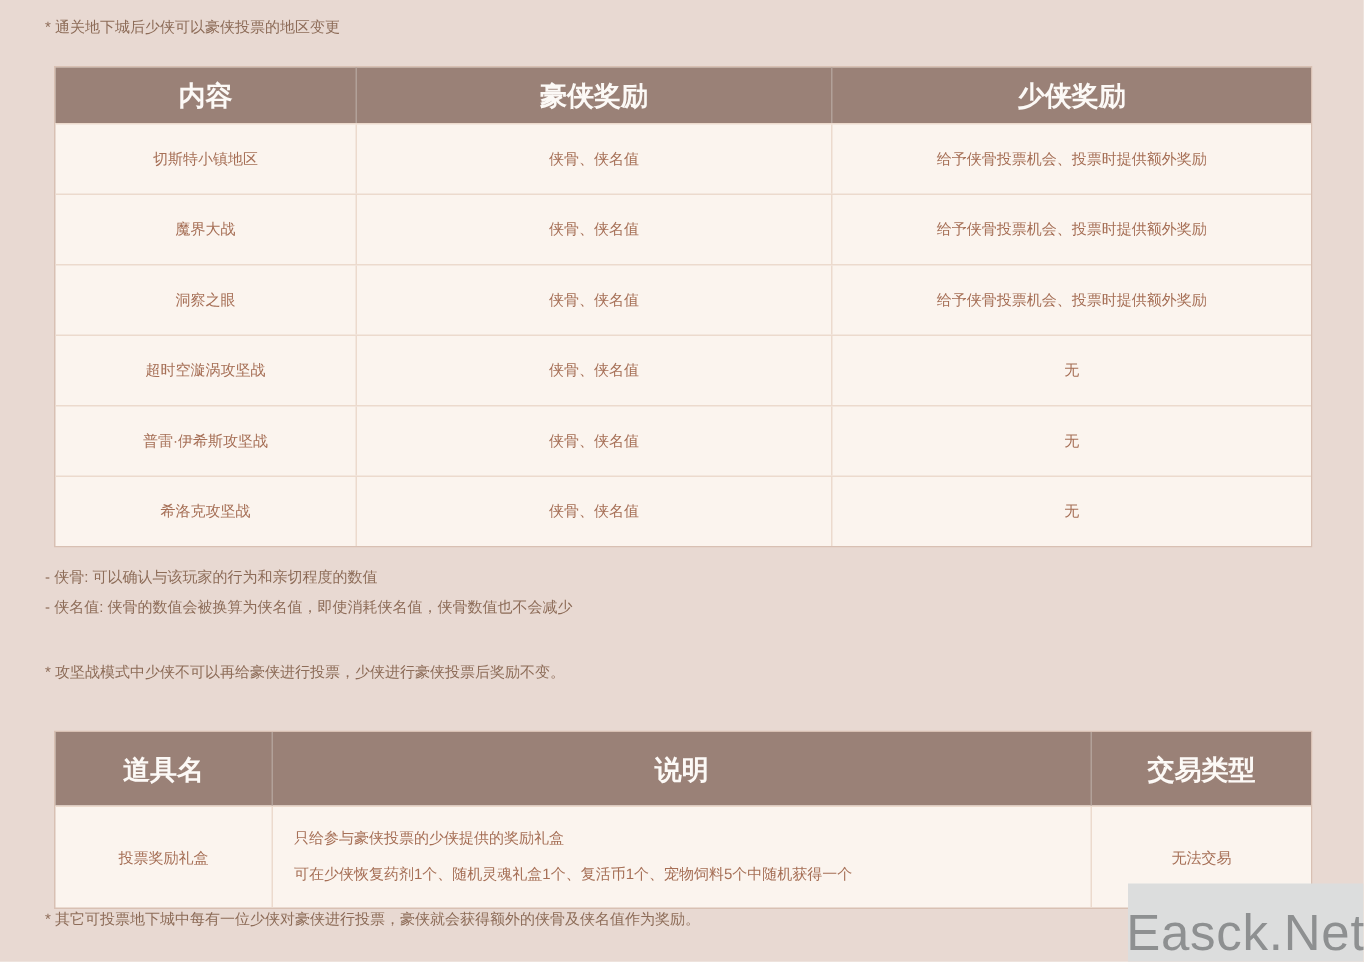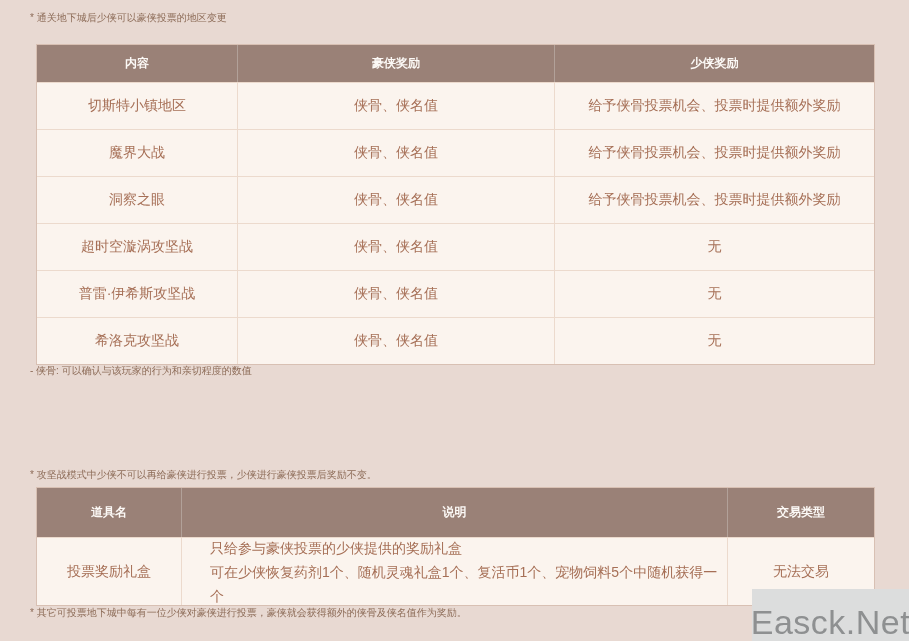--- a/index.html
+++ b/index.html
@@ -26,33 +26,34 @@
     box-sizing:content-box;
   }
   .tbl-header{
     display:flex;
     background:#9a8177;
     color:#fcf9f6;
     font-weight:bold;
   }
   .hcell{
     display:flex;align-items:center;justify-content:center;
-    font-size:12px;
+    font-size:18px;
     box-sizing:border-box;
   }
   .hcell + .hcell{border-left:1px solid #b2a199;}
   .trow{
     display:flex;
     border-top:1px solid #ecdacd;
   }
   .cell{
     display:flex;align-items:center;justify-content:center;
     color:#a66f56;
-    font-size:14px;
+    font-size:10px;
     box-sizing:border-box;
+    text-align:right;
   }
   .cell + .cell{border-left:1px solid #ecdacd;}
 
   
   .t1 .hcell, .t1 .cell{height:100%;}
   .t1 .c1{width:200px;}
   .t1 .c2{width:317px;}
   .t1 .c3{width:320px;}
   .t1 .tbl-header{height:37px;}
   .t1 .trow{height:46px;}
@@ -60,21 +61,21 @@
   
   .t2 .c1{width:144px;}
   .t2 .c2{width:546px;}
   .t2 .c3{width:147px;}
   .t2 .tbl-header{height:49px;}
   .t2 .trow{height:67px;}
   .t2 .desc-cell{
     flex-direction:column;
     align-items:flex-start;
     justify-content:center;
-    padding-left:28px;
+    padding-left:14px;
     line-height:24px;
   }
 
   .watermark{
     position:absolute;
     left:752px;top:589px;
     width:157px;height:67px;
     background:#dcdddd;
     color:#8e9091;
     font-size:34px;
@@ -121,23 +122,24 @@
       <div class="cell c2">侠骨、侠名值</div>
       <div class="cell c3">无</div>
     </div>
     <div class="trow">
       <div class="cell c1">希洛克攻坚战</div>
       <div class="cell c2">侠骨、侠名值</div>
       <div class="cell c3">无</div>
     </div>
   </div>
 
-  <div class="note" style="top:364px;text-align:right;">- 侠骨: 可以确认与该玩家的行为和亲切程度的数值</div>
+  <div class="note" style="top:378px;text-align:right;">- 侠骨: 可以确认与该玩家的行为和亲切程度的数值</div>
+  <div class="note" style="top:398px;">- 侠名值: 侠骨的数值会被换算为侠名值，即使消耗侠名值，侠骨数值也不会减少</div>
 
-  <div class="note" style="top:468px;">* 攻坚战模式中少侠不可以再给豪侠进行投票，少侠进行豪侠投票后奖励不变。</div>
+  <div class="note" style="top:441px;">* 攻坚战模式中少侠不可以再给豪侠进行投票，少侠进行豪侠投票后奖励不变。</div>
 
   <div class="tbl t2" style="top:487px;">
     <div class="tbl-header">
       <div class="hcell c1">道具名</div>
       <div class="hcell c2">说明</div>
       <div class="hcell c3">交易类型</div>
     </div>
     <div class="trow">
       <div class="cell c1">投票奖励礼盒</div>
       <div class="cell c2 desc-cell">

